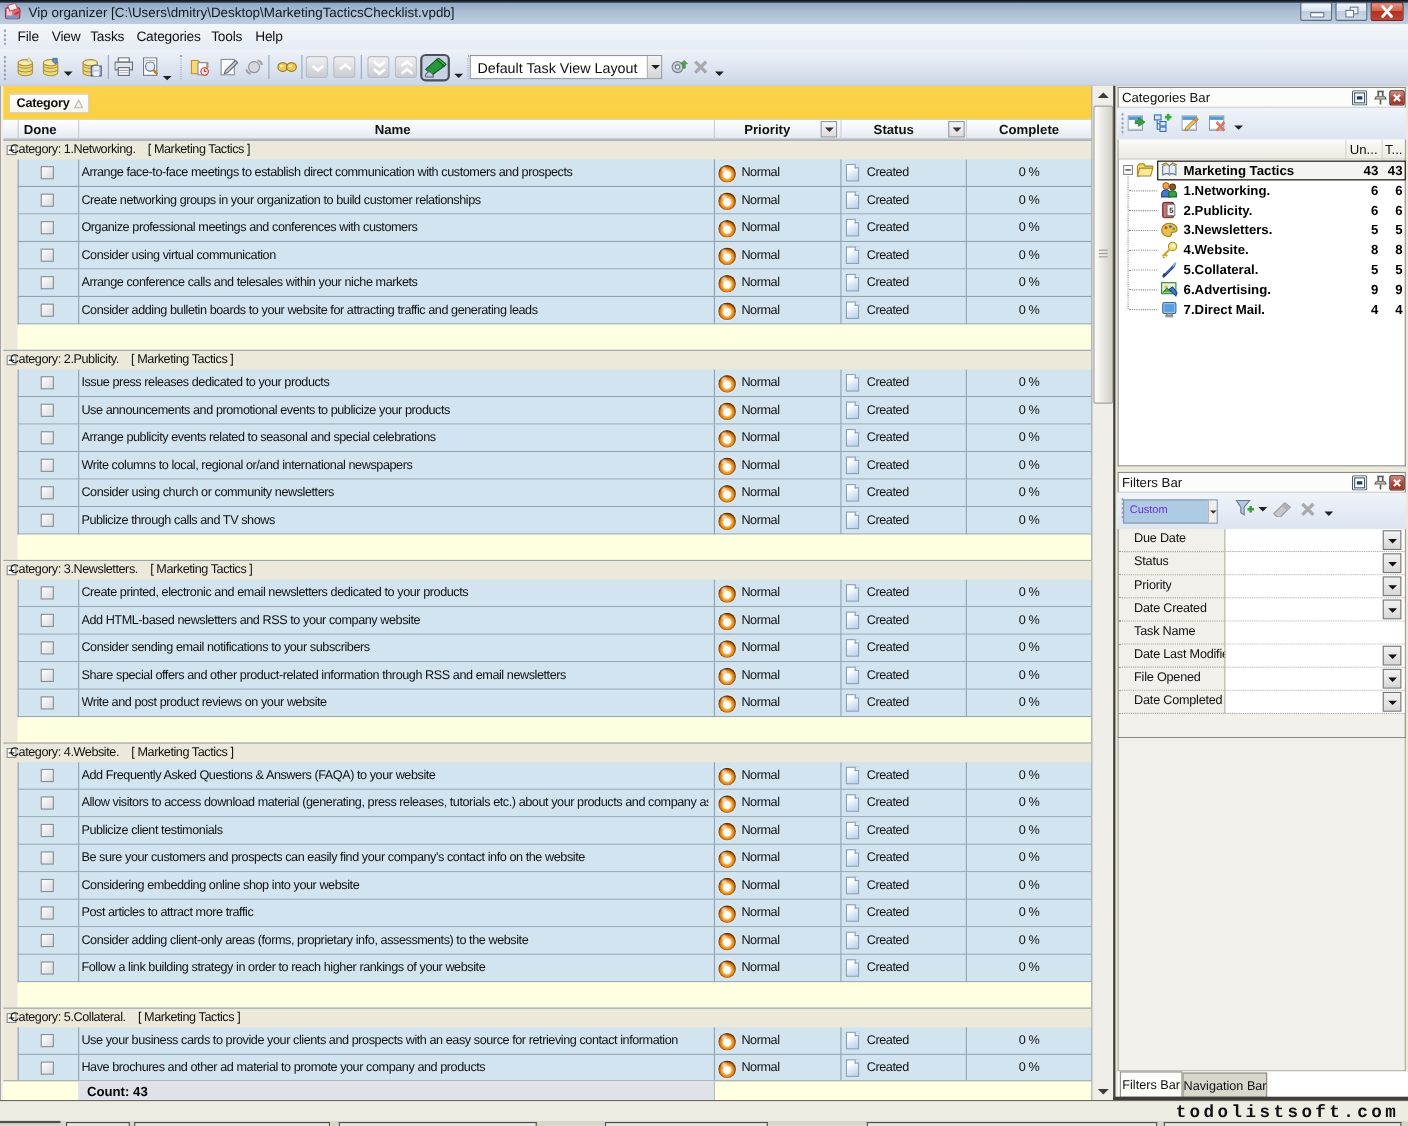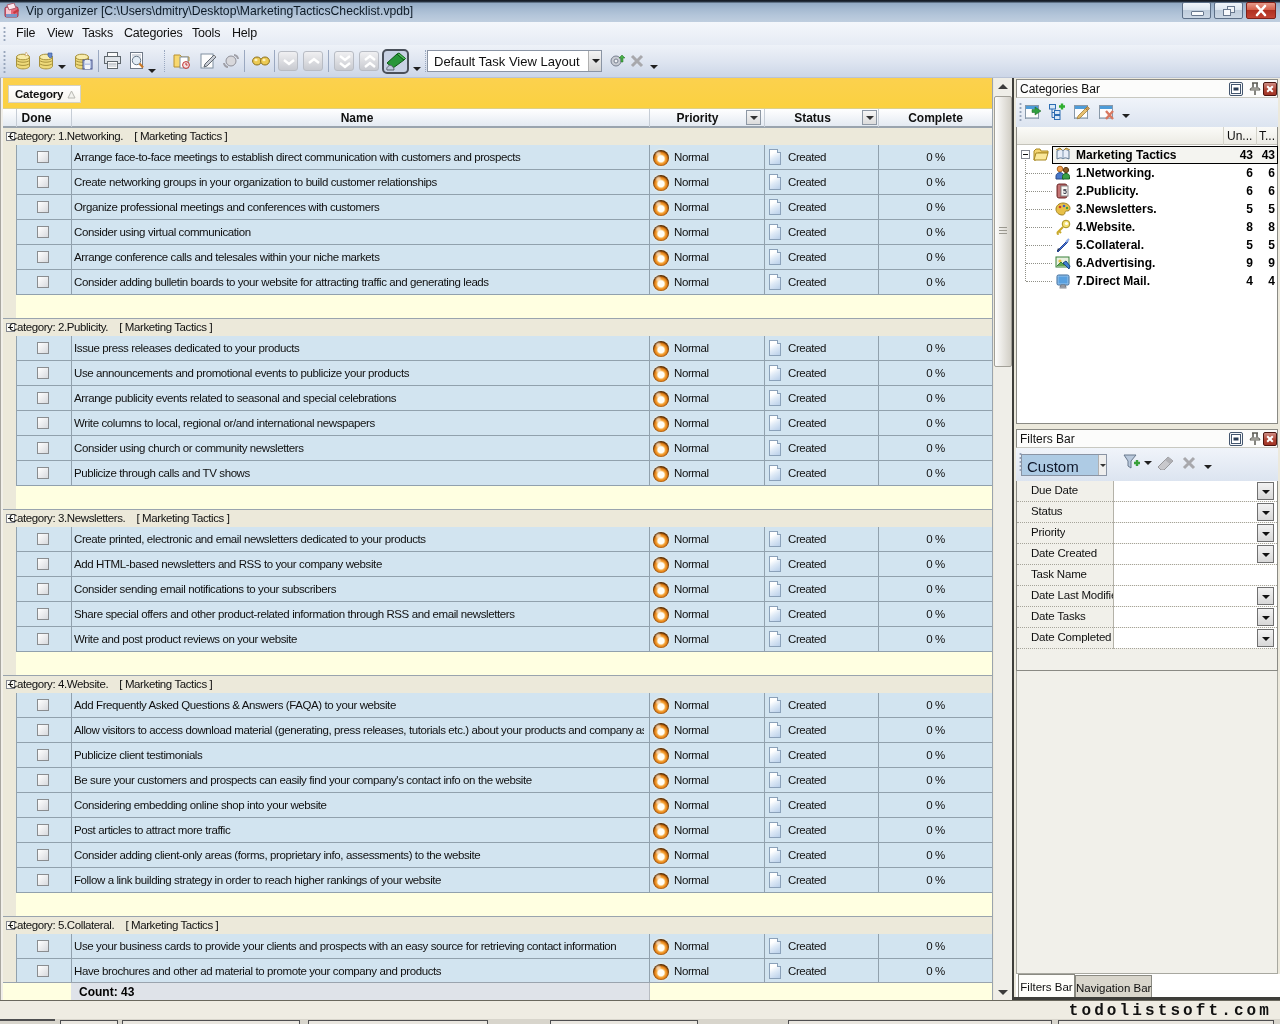--- a/index.html
+++ b/index.html
@@ -895,21 +895,21 @@
         <path d="M4 1h6M5 1.5v4M9 1.5v4" stroke="#5c5c56" stroke-width="1.6" fill="none"></path>
         <path d="M3 6h8l1 2H2z" fill="#dcdad2" stroke="#5c5c56"></path>
         <path d="M7 8.5v4.5" stroke="#5c5c56" stroke-width="1.5"></path>
       </svg><div class="ptb pclose" style="left:246px;top:2px">
         <svg width="12" height="12" viewBox="0 0 12 12" style="position:absolute;left:0;top:0">
           <path d="M3.2 3.2l5.6 5.6M8.8 3.2L3.2 8.8" stroke="#fff" stroke-width="2"></path>
         </svg>
       </div></div>
 <div class="pnl-tb" style="top:370px;height:33px">
 <div style="position:absolute;left:3px;top:4px;width:3px;height:21px;background-image:radial-gradient(circle,#97a5bb 1px,transparent 1.2px);background-size:3px 4px"></div>
-<div style="position:absolute;left:5px;top:6px;width:86px;height:22px;background:#aecbe4;border:1px solid #8a94a4;font-size:15px;color:#0f172a">
+<div style="position:absolute;left:5px;top:6px;width:86px;height:22px;background:#aecbe4;border:1px solid #8a94a4;font-size:10px;color:#6d28d9">
         <span style="position:absolute;left:5px;top:3px">Custom</span>
         <div style="position:absolute;right:0;top:0;width:8px;height:20px;background:#eeeeee;border-left:1px solid #b0b0b0">
           <div style="position:absolute;left:1px;top:9px;width:0;height:0;border-left:3px solid transparent;border-right:3px solid transparent;border-top:3px solid #333"></div>
         </div>
       </div>
 <svg style="position:absolute;left:106px;top:5px" width="20" height="19" viewBox="0 0 20 19">
         <path d="M2 2h12l-5 6v7l-3-2V8z" fill="#b8c8dc" stroke="#68788c"></path>
         <path d="M12 10h6M15 7v6" stroke="#38a038" stroke-width="2.4"></path>
       </svg>
 <div class="ddarw" style="left:128px;top:13px"></div>
@@ -967,21 +967,21 @@
 <div class="frow">
         <span class="fl">Date Last Modifie</span>
         <span class="fv">
           <span class="fdd">
             <i></i>
           </span>
         </span>
         <span style="position:absolute;left:96px;top:0;width:1px;height:21px;background:#b4b2a8"></span>
       </div>
 <div class="frow">
-        <span class="fl">Date Tasks</span>
+        <span class="fl">File Opened</span>
         <span class="fv">
           <span class="fdd">
             <i></i>
           </span>
         </span>
         <span style="position:absolute;left:96px;top:0;width:1px;height:21px;background:#b4b2a8"></span>
       </div>
 <div class="frow">
         <span class="fl">Date Completed</span>
         <span class="fv">

